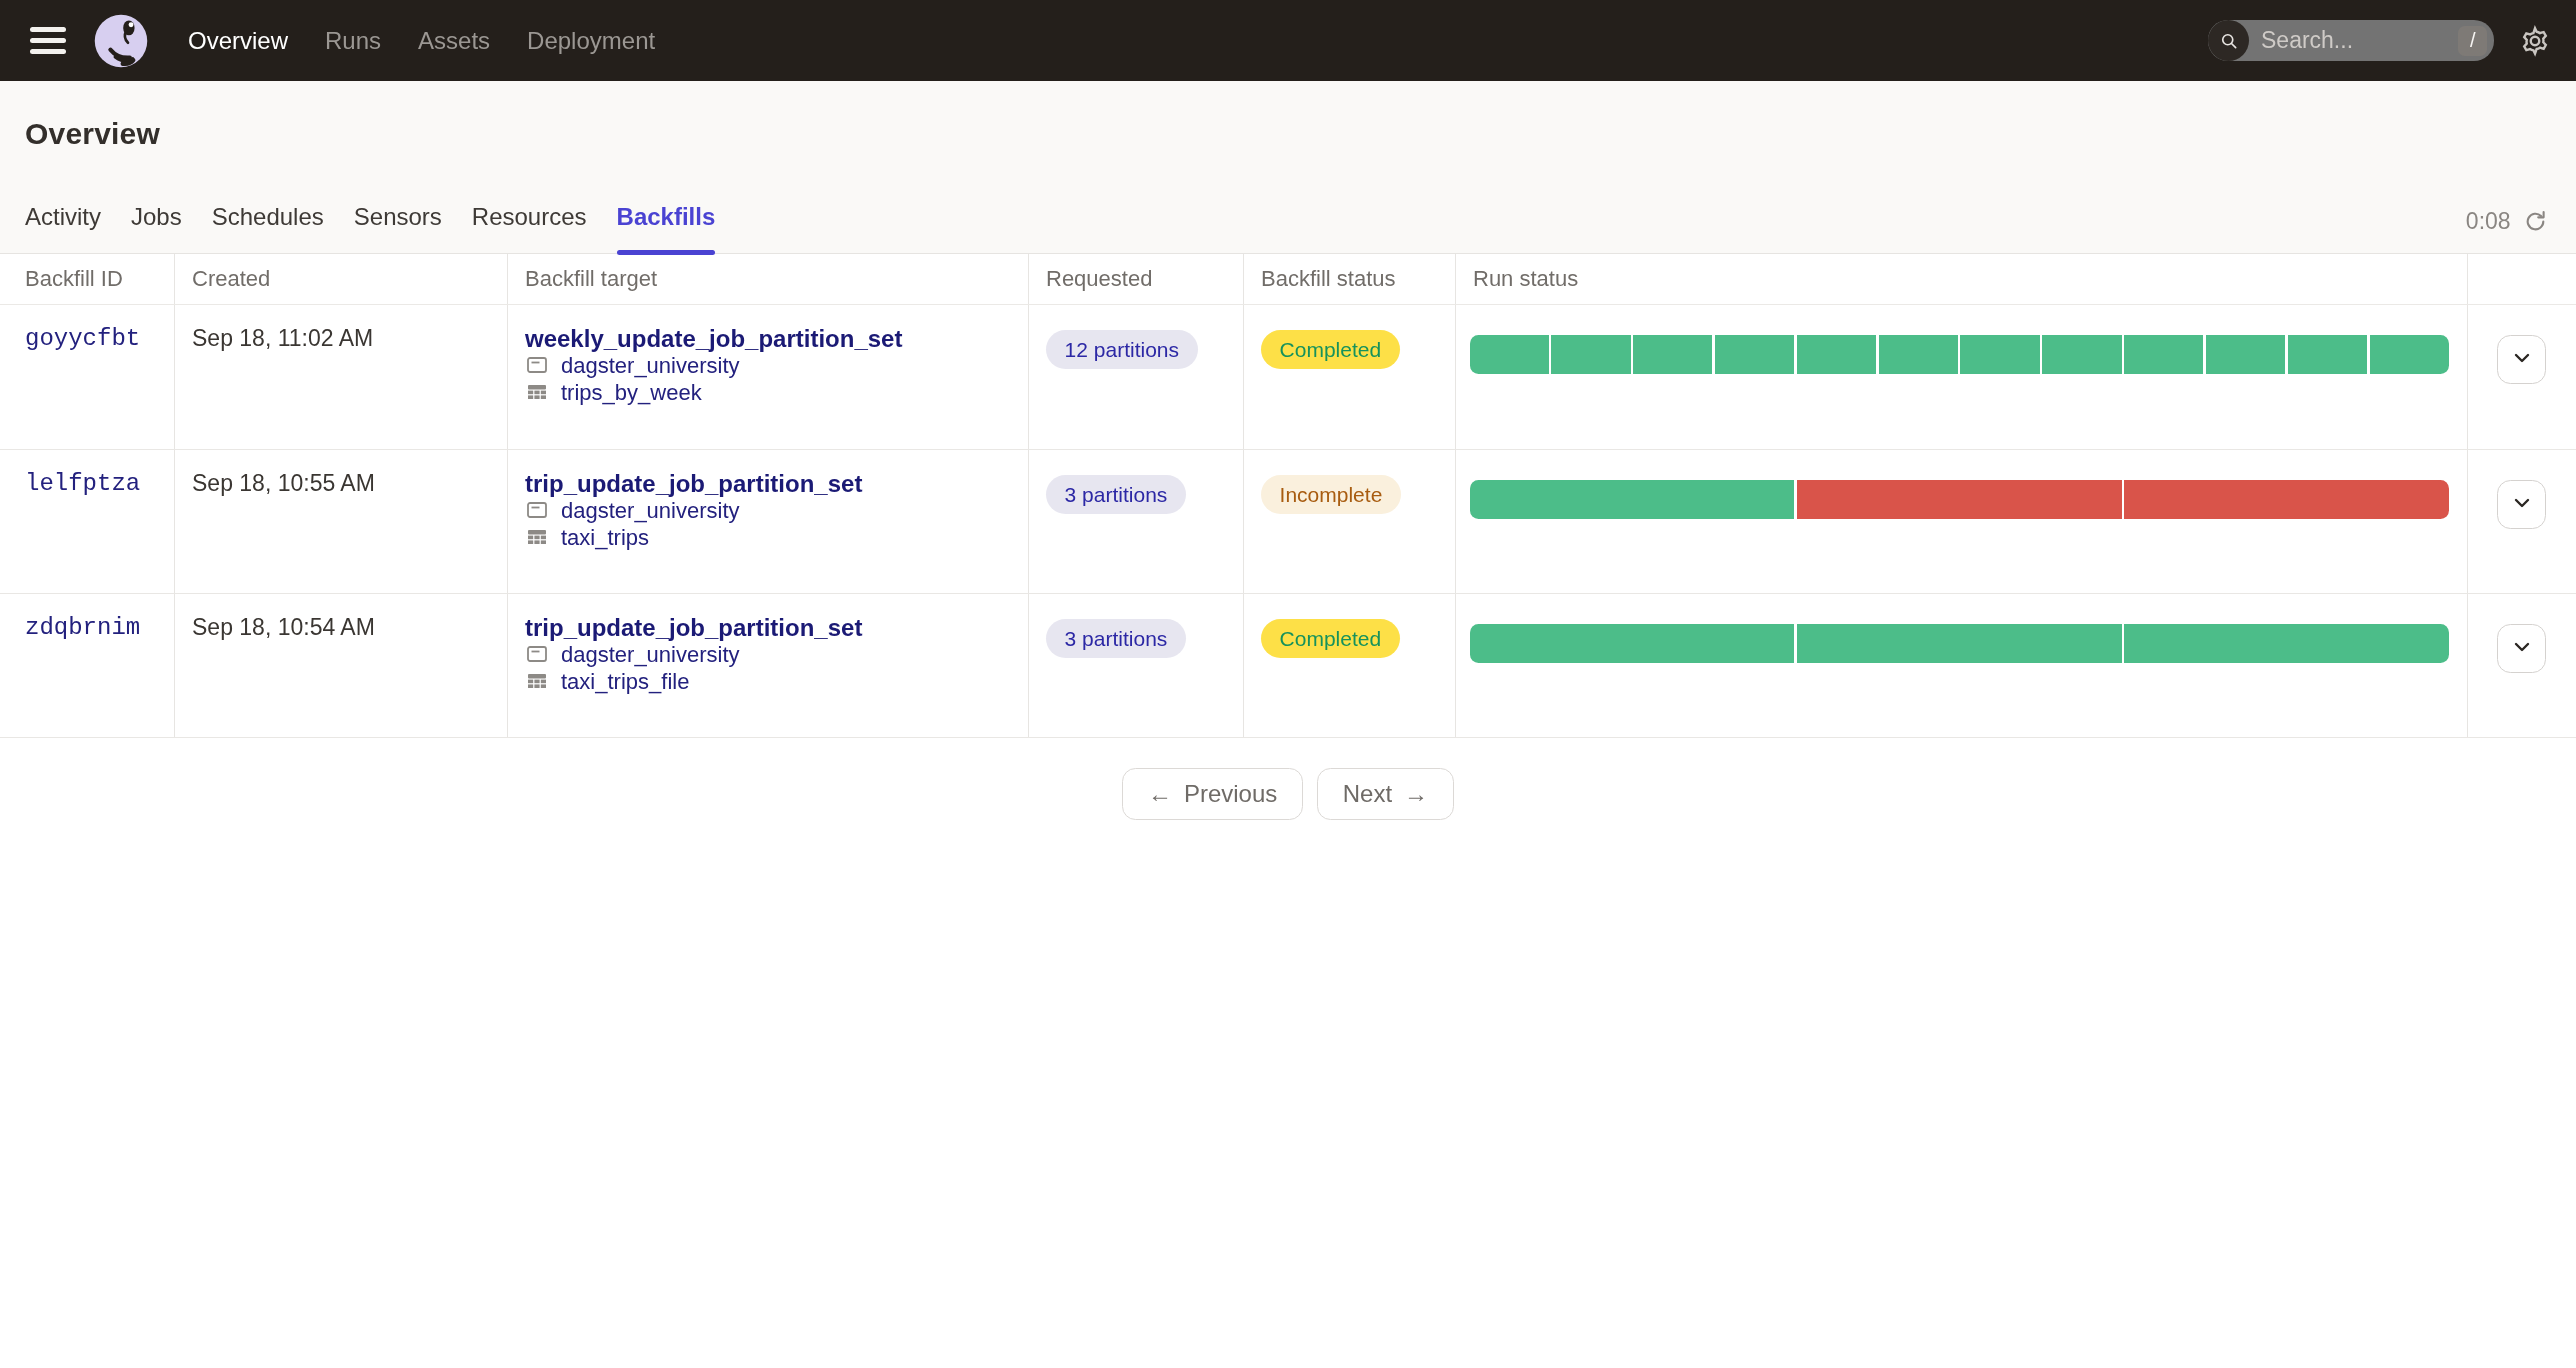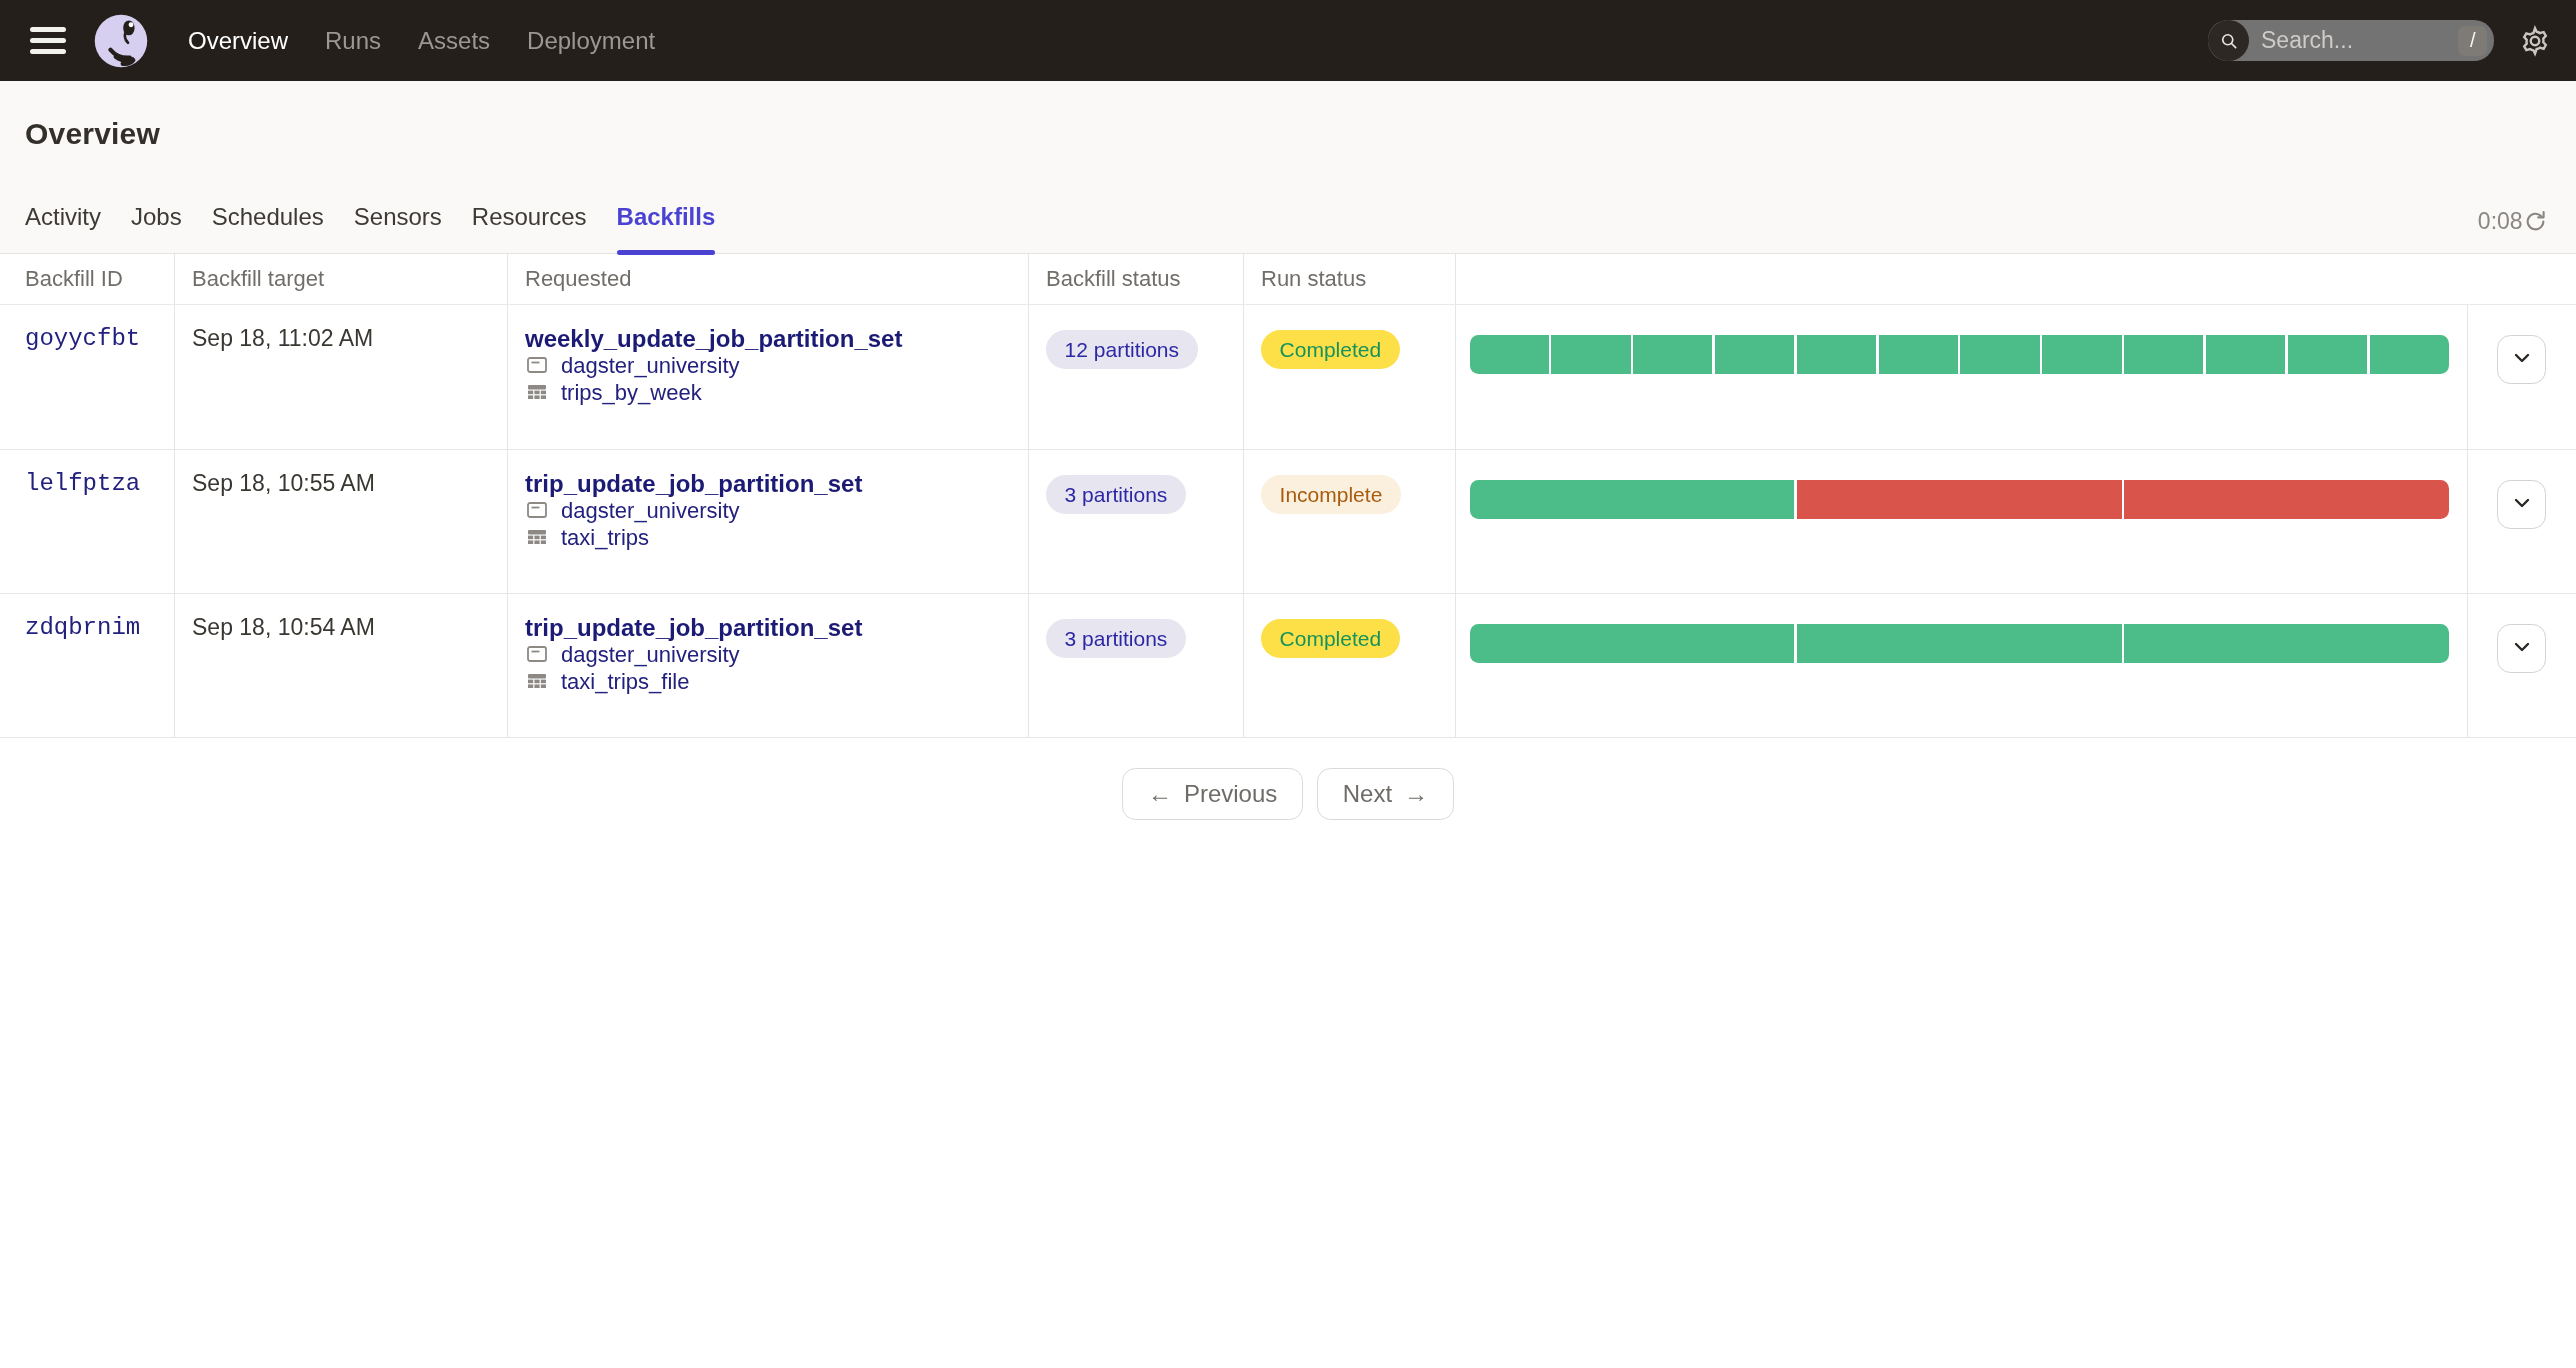--- a/index.html
+++ b/index.html
@@ -61,21 +61,21 @@
   .tabs { display: flex; gap: 30px; }
   .tab {
     font-size: 24px; font-weight: 500; color: #3e3a36; text-decoration: none;
     padding-bottom: 24px; position: relative; cursor: pointer;
   }
   .tab.active { color: #4a43d2; font-weight: 600; }
   .tab.active::after {
     content: ""; position: absolute; left: 0; right: 0; bottom: 0;
     height: 5px; border-radius: 2.5px; background: #4a43d2;
   }
-  .refresh { display: flex; align-items: center; gap: 0; padding-bottom: 20px; padding-right: 3.4px; }
+  .refresh { display: flex; align-items: center; gap: 12px; padding-bottom: 20px; padding-right: 3.4px; }
   .refresh-time { font-size: 23px; color: #8a8682; }
   .refresh-ic { display: flex; cursor: pointer; }
 
   
   .btable { width: 2576px; border-bottom: 0.8px solid #e9e7e4; }
   .thead, .trow {
     display: grid;
     grid-template-columns: 174px 333px 521px 215px 212px 1012px 108px;
   }
   .thead { height: 51px; border-bottom: 0.8px solid #ebe9e6; }
@@ -201,20 +201,21 @@
           <polyline points="19.8,2.8 19.8,8 14.6,8" fill="none" stroke="#8a8682" stroke-width="2" stroke-linecap="round" stroke-linejoin="round"></polyline>
         </svg>
       </span>
     </div>
   </div>
 </section>
 
 <main class="btable">
   <div class="thead">
     <div class="th">Backfill ID</div>
+    <div class="th">Created</div>
     <div class="th">Backfill target</div>
     <div class="th">Requested</div>
     <div class="th">Backfill status</div>
     <div class="th">Run status</div>
     <div class="th"></div>
   </div>
 
   <div class="trow">
     <div class="cell c1"><a class="mono-id">goyycfbt</a></div>
     <div class="cell"><span class="created">Sep 18, 11:02 AM</span></div>

